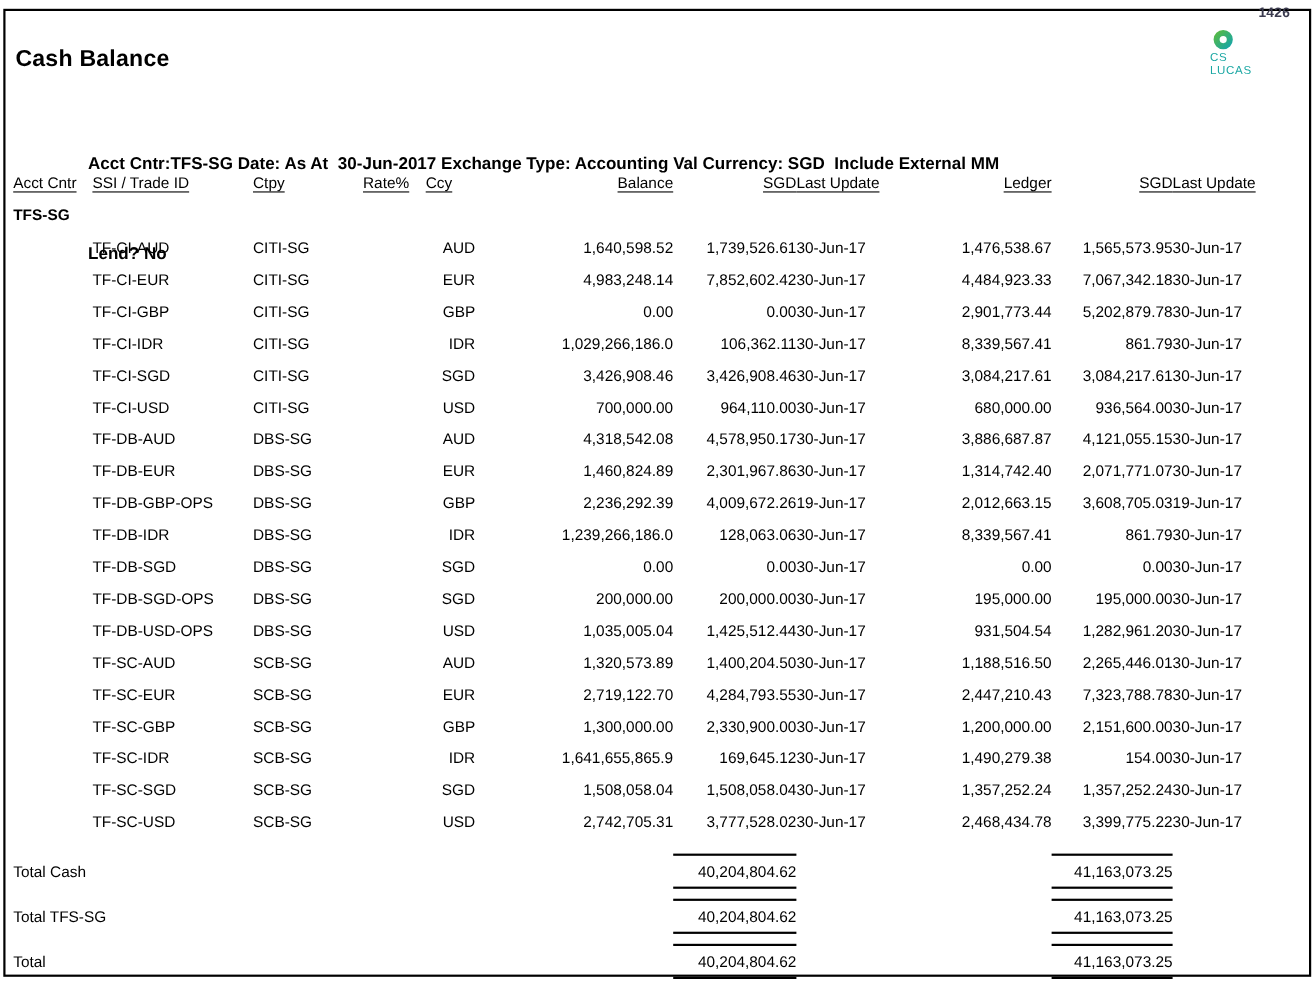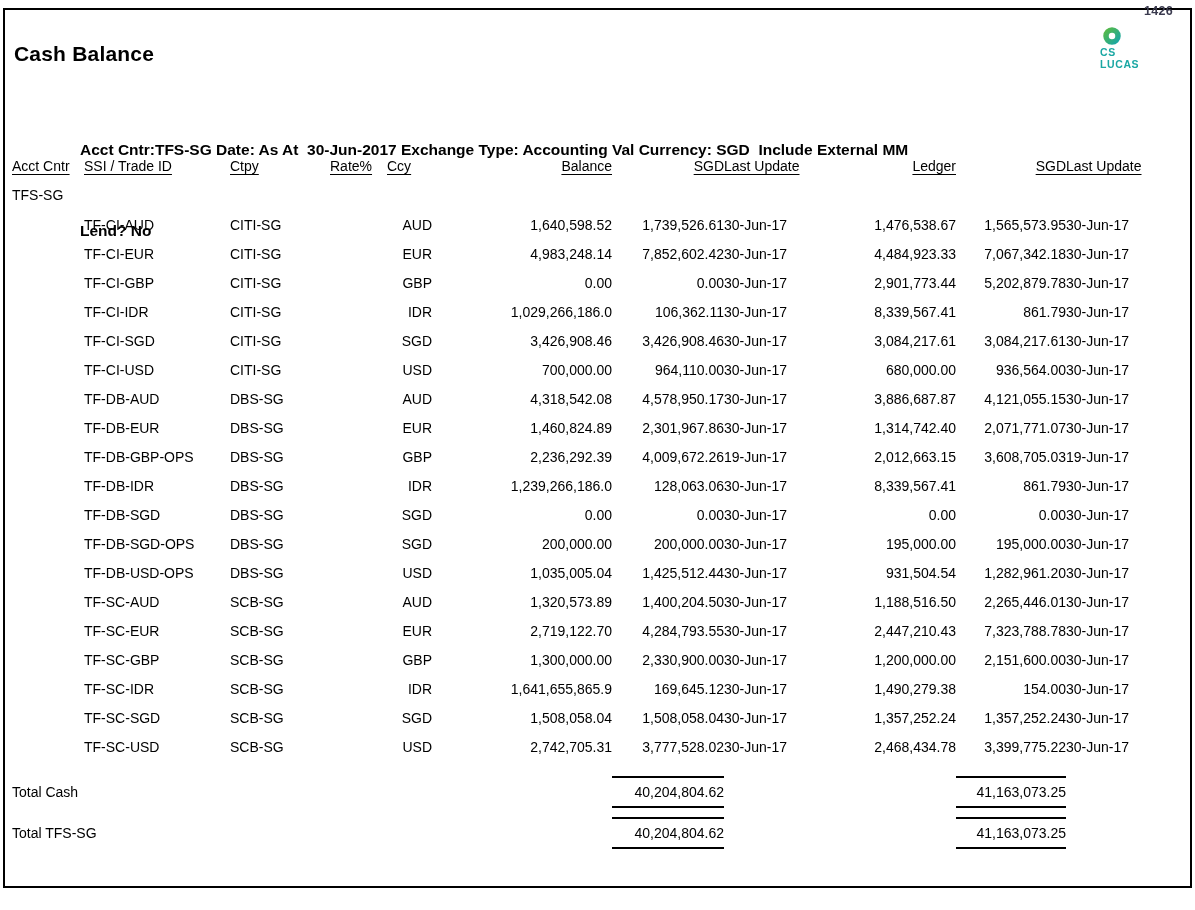--- a/index.html
+++ b/index.html
@@ -16,40 +16,40 @@
   .pagenum {
     position:absolute; top:4px; right:22px;
     font-size:12.5px; font-weight:600; color:#3b3b4f; letter-spacing:0.3px;
   }
   .title {
     position:absolute; left:14px; top:42px; margin:0;
     font-size:21px; font-weight:bold; letter-spacing:0.2px;
   }
   .logo { position:absolute; left:1100px; top:27px; }
   .logo svg { display:block; margin-left:2px; margin-bottom:1px; }
-  .logo-text { font-size:10.5px; font-weight:bold; line-height:1.12; letter-spacing:0.6px; }
+  .logo-text { font-size:10.5px; font-weight:normal; line-height:1.12; letter-spacing:0.6px; }
   .criteria {
     position:absolute; left:80px; top:82px; width:1040px;
     font-size:15.5px; font-weight:bold; line-height:27px; white-space:pre-wrap;
   }
   table.grid {
     position:absolute; left:12px; top:152px; width:1160px;
     border-collapse:collapse; table-layout:fixed;
   }
   table.grid th, table.grid td {
     padding:0; font-size:14px; white-space:nowrap; overflow:visible;
     vertical-align:middle; font-weight:normal;
   }
   thead tr { height:28px; }
   thead th { text-decoration:underline; text-underline-offset:3px; }
   .l { text-align:left; }
   .r, .num { text-align:right; }
   .pl { padding-left:10px; }
   tr.group-row { height:30px; }
-  tr.group-row td { font-weight:normal; }
+  tr.group-row td { font-weight:bold; }
   tr.data-row { height:29px; }
   tr.sp td { border:none; }
   tr.total-row { height:30px; }
   td.total-label { font-weight:bold; padding-right:14px; }
   td.boxed { border-top:2px solid #000; border-bottom:2px solid #000; }
 </style>
 </head>
 <body>
 
 <div class="page">
@@ -378,15 +378,23 @@
           <td colspan="6" class="total-label">Total TFS-SG</td>
           <td class="num boxed">40,204,804.62</td>
           <td></td>
           <td></td>
           <td class="num boxed">41,163,073.25</td>
           <td></td>
         </tr>
         <tr class="sp">
           <td colspan="11" style="height: 11px;"></td>
         </tr>
+        <tr class="total-row">
+          <td colspan="6" class="total-label">Total</td>
+          <td class="num boxed">40,204,804.62</td>
+          <td></td>
+          <td></td>
+          <td class="num boxed">41,163,073.25</td>
+          <td></td>
+        </tr>
       </tbody>
   </table>
 </div>
 
 </body></html>

